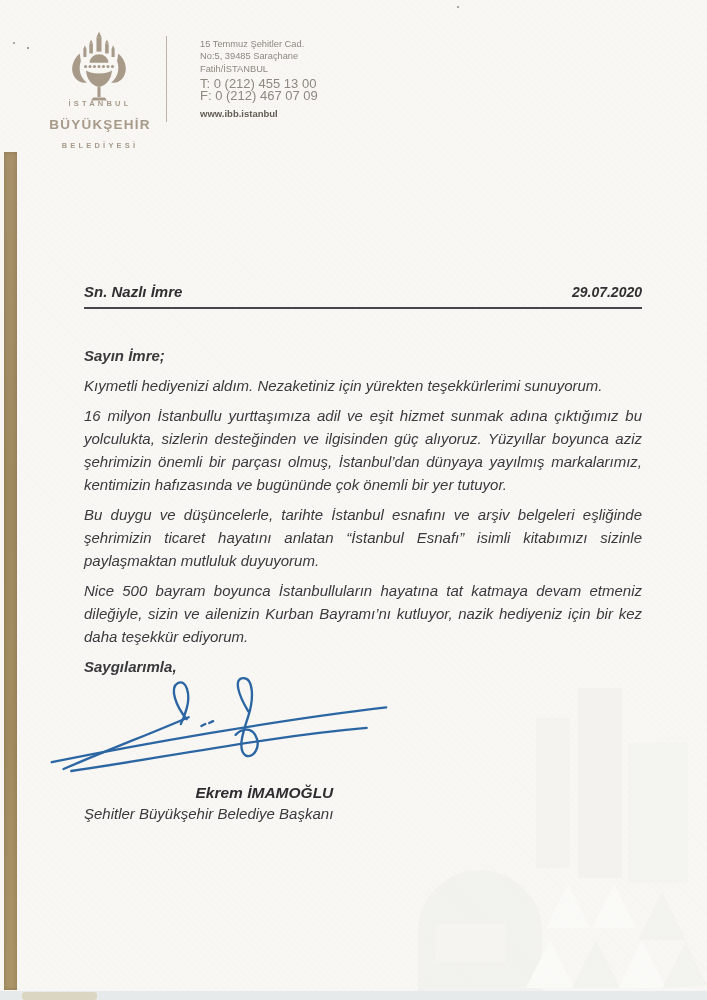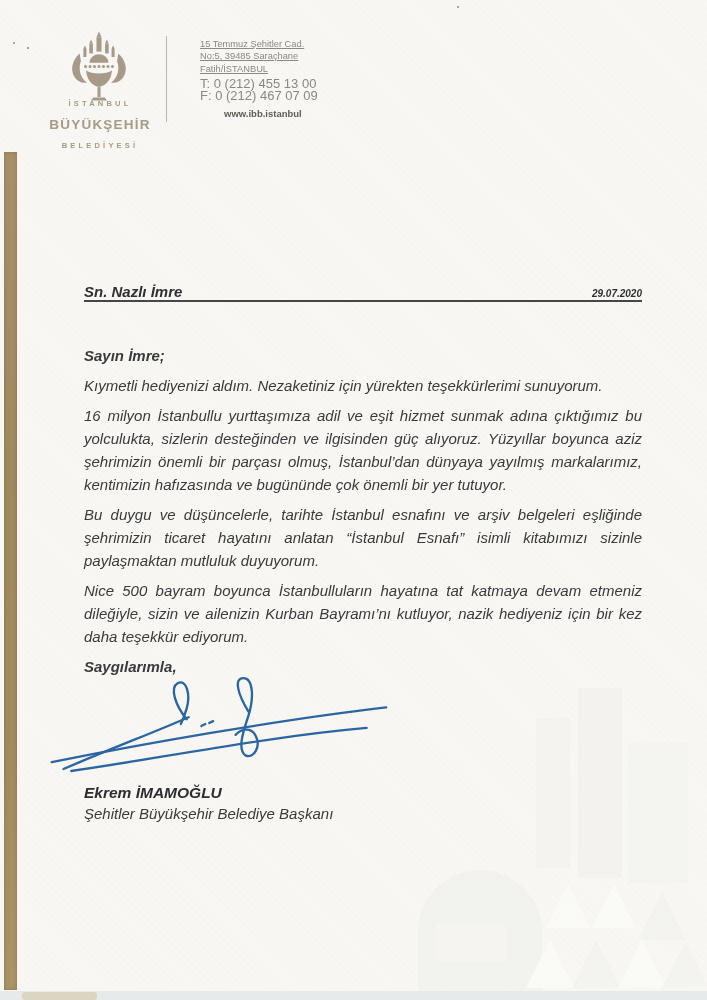--- a/index.html
+++ b/index.html
@@ -12,41 +12,41 @@
     overflow:hidden;
     font-family:"Liberation Sans","DejaVu Sans",sans-serif;
     color:#39393b;
   }
   
   .emblem{position:absolute;left:62px;top:31px;}
   .org-block{position:absolute;left:25px;top:99px;width:150px;text-align:center;color:#a79a89;}
   .org-line1,.org-line3{font-size:7.5px;letter-spacing:3.2px;font-weight:bold;}
   .org-line2{font-size:13.5px;font-weight:bold;letter-spacing:1.2px;margin:9px 0;}
   .lh-divider{position:absolute;left:166px;top:36px;width:1px;height:86px;background:#bcb5aa;}
-  .addr-block{position:absolute;left:200px;top:38px;font-size:9.3px;line-height:12.4px;color:#8d8880;text-decoration:underline;}
+  .addr-block{position:absolute;left:200px;top:38px;font-size:9.3px;line-height:12.4px;color:#8d8880;}
   .contact-block{position:absolute;left:200px;top:78px;font-size:13px;line-height:12.4px;color:#8d8880;}
-  .website{position:absolute;left:200px;top:108px;font-size:9.5px;font-weight:bold;color:#615c55;margin-left:24px;}
+  .website{position:absolute;left:200px;top:108px;font-size:9.5px;font-weight:bold;color:#615c55;}
   
   .recipient-row{
     position:absolute;left:84px;top:283px;width:558px;
     display:flex;justify-content:space-between;align-items:baseline;
-    border-bottom:2px solid #46464a;padding-bottom:0;
+    border-bottom:2px solid #46464a;padding-bottom:7px;
     font-style:italic;font-weight:bold;color:#303033;
   }
   .recipient-name{font-size:15px;}
-  .letter-date{font-size:10px;}
+  .letter-date{font-size:14px;}
   
   .letter-body{position:absolute;left:84px;top:344px;width:558px;font-style:italic;font-size:15px;line-height:23px;color:#3a3a3d;}
   .letter-body p{margin:0 0 7px 0;text-align:justify;}
   .letter-body p.no-justify{text-align:left;font-weight:bold;}
   .closing{margin-top:1px;}
   
   .signature{position:absolute;left:42px;top:676px;}
   .signer-block{position:absolute;left:84px;top:784px;font-style:italic;}
-  .signer-name{font-size:15.5px;font-weight:bold;color:#2e2e31;}
+  .signer-name{font-size:15.5px;font-weight:bold;color:#2e2e31;text-align:right;}
   .signer-title{font-size:15px;color:#3a3a3d;margin-top:3px;}
   
   .edge-strip{position:absolute;left:4px;top:152px;width:13px;height:838px;
     background:linear-gradient(180deg,#a8916a 0%,#9f8a60 40%,#a28c5f 70%,#ab9468 100%);
     box-shadow:inset 0 0 4px rgba(90,70,40,.35);}
   .scanner-band{position:absolute;left:0;top:991px;width:707px;height:9px;background:#e7eaea;}
   .corner-smudge{position:absolute;left:22px;top:992px;width:75px;height:8px;background:rgba(196,178,120,.35);border-radius:3px;}
   .watermark{position:absolute;left:418px;top:688px;opacity:.55;}
   .speck{position:absolute;background:#8f8c86;border-radius:50%;}
   .speck.s1{left:13px;top:42px;width:2px;height:2px;}

